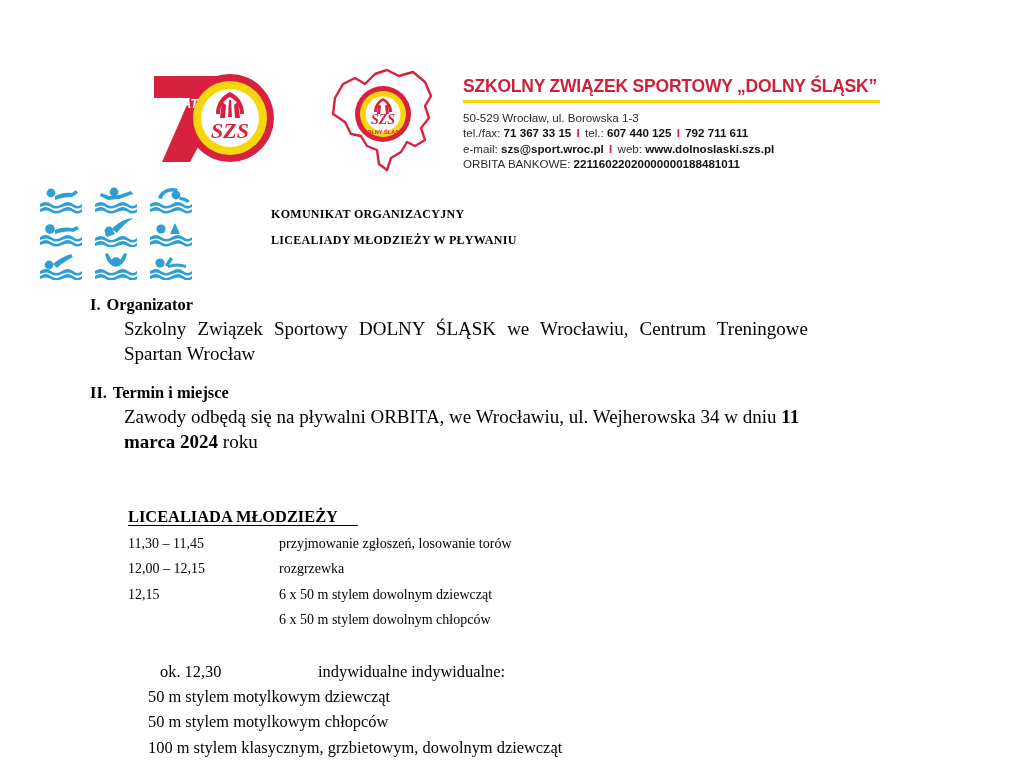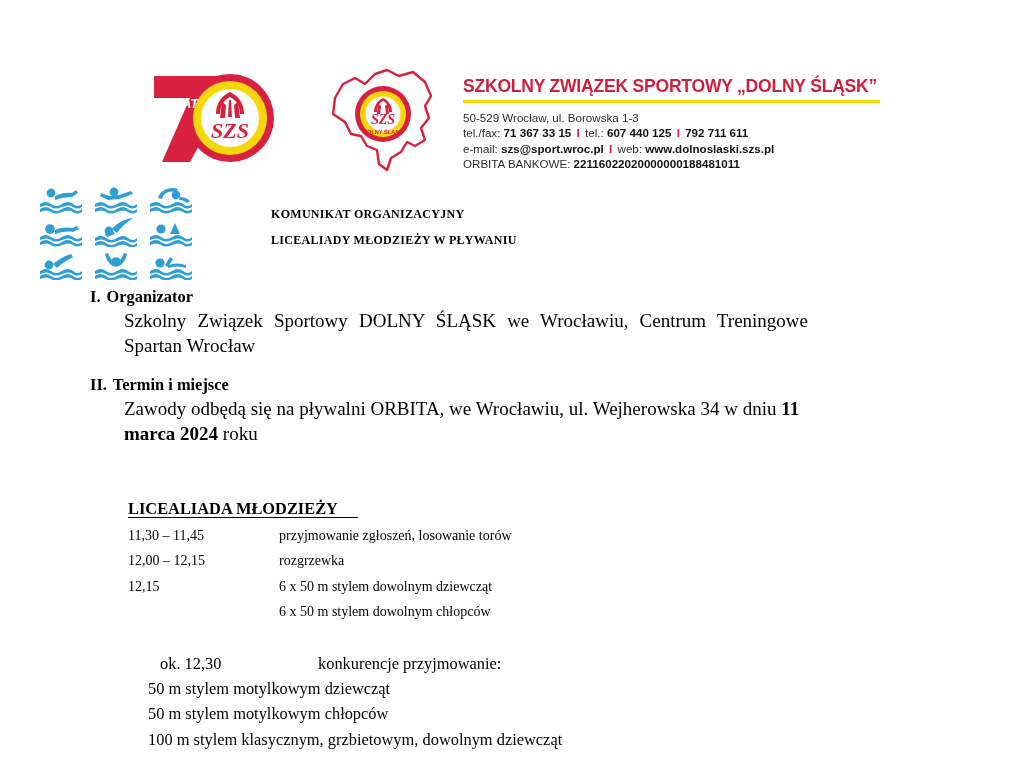--- a/index.html
+++ b/index.html
@@ -108,21 +108,21 @@
     font-size: 12px;
     line-height: 26px;
     letter-spacing: 0.3px;
     margin-left: 30px;
   }
 
   
   .body-area {
     position: absolute;
     left: 0;
-    top: 286px;
+    top: 294px;
     width: 864px;
   }
   .sect { margin-bottom: 4px; }
   .sect-head {
     font-weight: bold;
     font-size: 16.4px;
     line-height: 22px;
     margin-left: 90px;
   }
   .sect-head .numeral { margin-right: 6px; }
@@ -388,21 +388,21 @@
     <div class="sched-row">
       <div class="sched-time"></div>
       <div class="sched-desc">6 x 50 m stylem dowolnym chłopców</div>
     </div>
   </div>
 
   <div class="spacer-b"></div>
 
   <div class="evt-head">
     <div class="evt-head-time">ok. 12,30</div>
-    <div>konkurencje przyjmowanie:</div>
+    <div>indywidualne indywidualne:</div>
   </div>
 
   <div class="evt-list">
     <div>50 m stylem  motylkowym dziewcząt</div>
     <div>50 m stylem  motylkowym chłopców</div>
     <div>100 m stylem klasycznym, grzbietowym, dowolnym dziewcząt</div>
   </div>
 
 </div>
 

